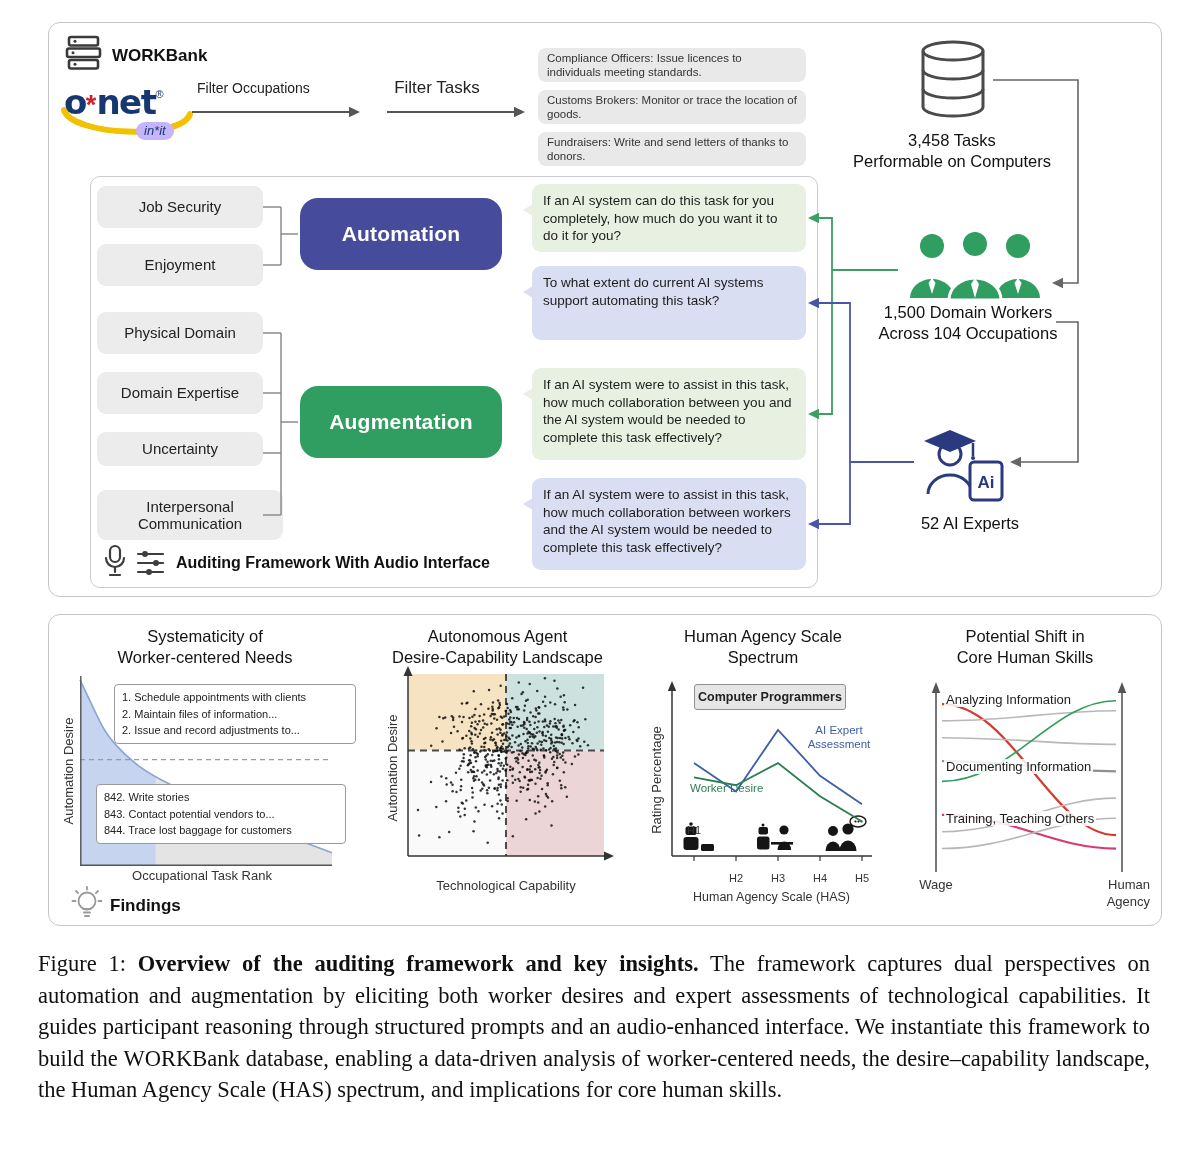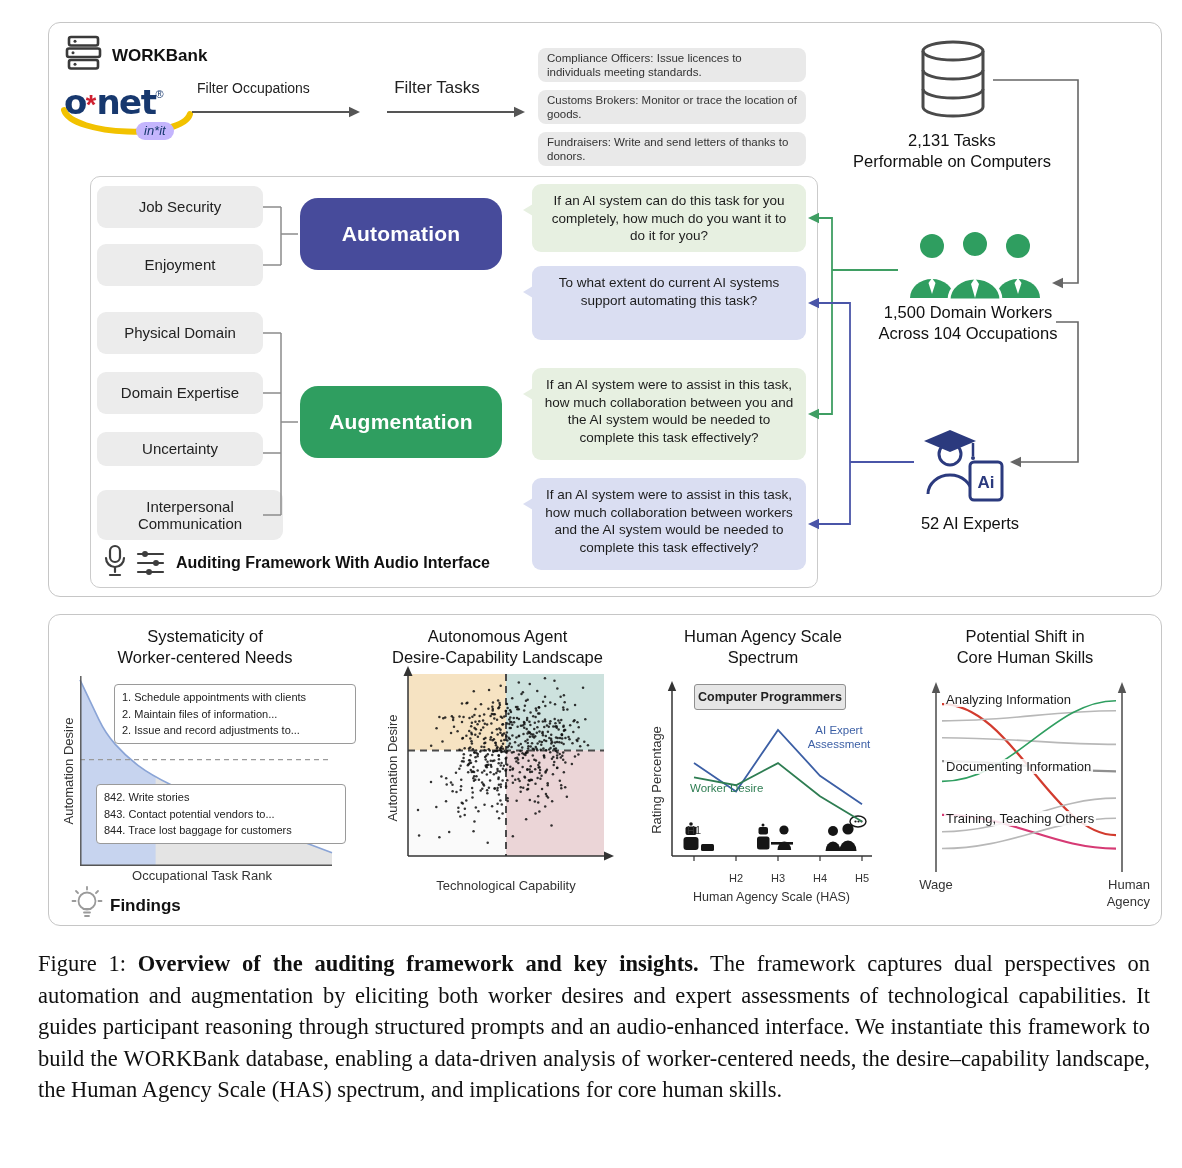--- a/index.html
+++ b/index.html
@@ -4,21 +4,21 @@
 <style>
   html,body{margin:0;padding:0;}
   body{width:1182px;height:1168px;background:#fff;font-family:"Liberation Sans",sans-serif;position:relative;overflow:hidden;}
   svg{overflow:visible;}
   .abs{position:absolute;}
   .pre{white-space:pre-line;}
   .panel{position:absolute;border:1.5px solid #c6c6c6;border-radius:12px;background:#fff;}
   .inner-panel{position:absolute;border:1.5px solid #cbcbcb;border-radius:10px;background:#fff;}
   .factor{position:absolute;left:97px;width:166px;background:#ececec;border-radius:9px;display:flex;align-items:center;justify-content:center;text-align:center;font-size:15px;color:#222;line-height:1.15;}
   .pill{position:absolute;left:300px;width:202px;height:72px;border-radius:18px;color:#fff;font-weight:bold;font-size:21px;display:flex;align-items:center;justify-content:center;letter-spacing:.2px;}
-  .bubble{position:absolute;left:532px;width:274px;border-radius:9px;padding:8px 11px;font-size:13.5px;line-height:1.3;color:#1d1d1d;box-sizing:border-box;text-align:center;}
+  .bubble{position:absolute;left:532px;width:274px;border-radius:9px;padding:8px 11px;font-size:13.5px;line-height:1.3;color:#1d1d1d;box-sizing:border-box;}
   .bubble.worker{background:#e7f0e1;}
   .bubble.expert{background:#dadef2;}
   .bubble::before{content:"";position:absolute;left:-9px;top:20px;border-style:solid;border-width:6px 10px 6px 0;border-color:transparent transparent transparent transparent;}
   .bubble.worker::before{border-right-color:#e7f0e1;}
   .bubble.expert::before{border-right-color:#dadef2;}
   .example{position:absolute;left:538px;width:268px;height:34px;background:#e9e9e9;border-radius:8px;font-size:11.5px;line-height:1.25;padding:7px 9px;color:#333;display:flex;align-items:center;box-sizing:border-box;}
   .lab{color:#222;}
   .chart-title{position:absolute;font-size:16.5px;color:#141414;text-align:center;white-space:pre-line;line-height:1.25;}
   .vlabel{position:absolute;font-size:13px;color:#333;white-space:nowrap;transform:translate(-50%,-50%) rotate(-90deg);}
   .xlabel{position:absolute;font-size:13px;color:#333;text-align:center;}
@@ -73,21 +73,21 @@
   <div class="example" style="top:132px">Fundraisers: Write and send letters of thanks to donors.</div>
 
   <svg class="abs" style="left:914px;top:38px" width="78" height="84" viewBox="0 0 78 84">
     <g fill="none" stroke="#4a4a4a" stroke-width="3">
       <ellipse cx="39" cy="13" rx="30" ry="9"></ellipse>
       <path d="M9 13 V 69 A 30 9 0 0 0 69 69 V 13"></path>
       <path d="M9 32 A 30 9 0 0 0 69 32"></path>
       <path d="M9 51 A 30 9 0 0 0 69 51"></path>
     </g>
   </svg>
-  <div class="abs pre" style="left:834px;top:130px;width:236px;text-align:center;font-size:16.5px;color:#111;line-height:1.3">2,131 Tasks
+  <div class="abs pre" style="left:834px;top:130px;width:236px;text-align:center;font-size:16.5px;color:#111;line-height:1.3">3,458 Tasks
 Performable on Computers</div>
 
   <div class="inner-panel" style="left:90px;top:176px;width:726px;height:410px;"></div>
 
   <div class="factor" style="top:186px;height:42px">Job Security</div>
   <div class="factor" style="top:244px;height:42px">Enjoyment</div>
   <div class="factor" style="top:312px;height:42px">Physical Domain</div>
   <div class="factor" style="top:372px;height:42px">Domain Expertise</div>
   <div class="factor" style="top:432px;height:34px">Uncertainty</div>
   <div class="factor" style="top:490px;height:50px;padding:0 10px">Interpersonal Communication</div>

